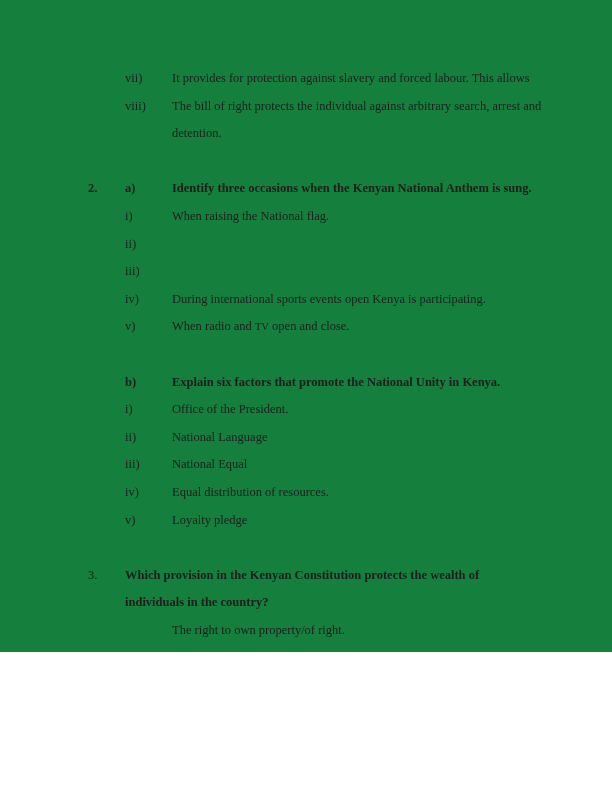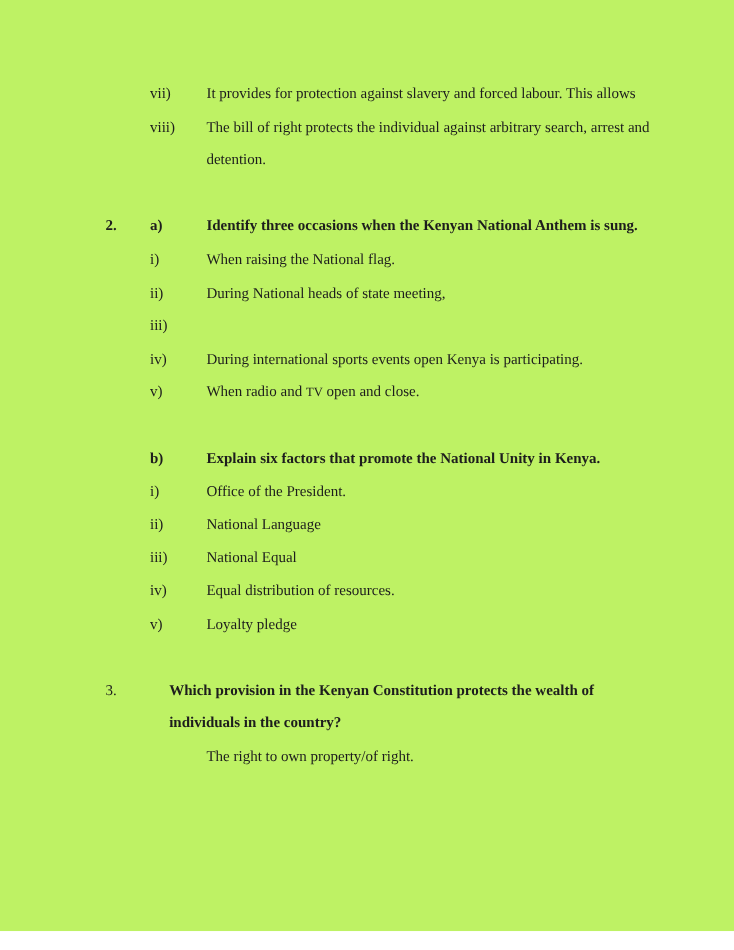--- a/index.html
+++ b/index.html
@@ -1,37 +1,37 @@
 <!DOCTYPE html>
 <html><head>
 <meta charset="utf-8">
 <style>
   html, body { margin: 0; padding: 0; background: #ffffff; }
   .page {
     position: relative;
     width: 612px;
-    height: 776px;
-    background: #bef264;
+    height: 652px;
+    background: #15803d;
     overflow: hidden;
     font-family: "Liberation Serif", "DejaVu Serif", serif;
     font-size: 12.5px;
     color: #1d1d1d;
   }
   .doc { padding-top: 65px; }
   .row {
     position: relative;
     height: 27.6px;
     line-height: 27.6px;
     white-space: nowrap;
   }
   .row > .cell { position: absolute; top: 0; }
   .c-num    { left: 88px; }
   .c-marker { left: 125px; }
   .c-text   { left: 172px; }
-  .c-wide   { left: 125px; margin-left: 16px; }
+  .c-wide   { left: 125px; }
   .bold { font-weight: bold; }
   .spacer { height: 27.6px; }
   .abbr-small { font-size: 10.5px; }
 </style>
 </head>
 <body>
 
 <div class="page">
   <div class="doc">
 
@@ -55,21 +55,20 @@
       <span class="cell c-marker bold">a)</span>
       <span class="cell c-text bold">Identify three occasions when the Kenyan National Anthem is sung.</span>
     </div>
 
     <div class="row">
       <span class="cell c-marker">i)</span>
       <span class="cell c-text">When raising the National flag.</span>
     </div>
     <div class="row">
       <span class="cell c-marker">ii)</span>
-      <span class="cell c-text">During National heads of state meeting,</span>
     </div>
     <div class="row">
       <span class="cell c-marker">iii)</span>
     </div>
     <div class="row">
       <span class="cell c-marker">iv)</span>
       <span class="cell c-text">During international sports events open Kenya is participating.</span>
     </div>
     <div class="row">
       <span class="cell c-marker">v)</span>

